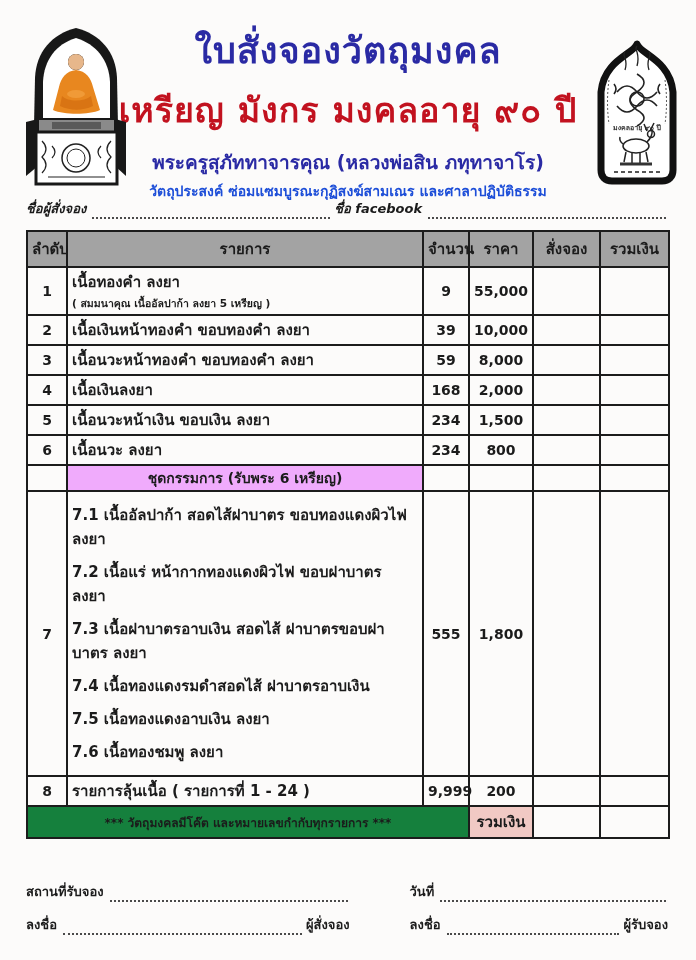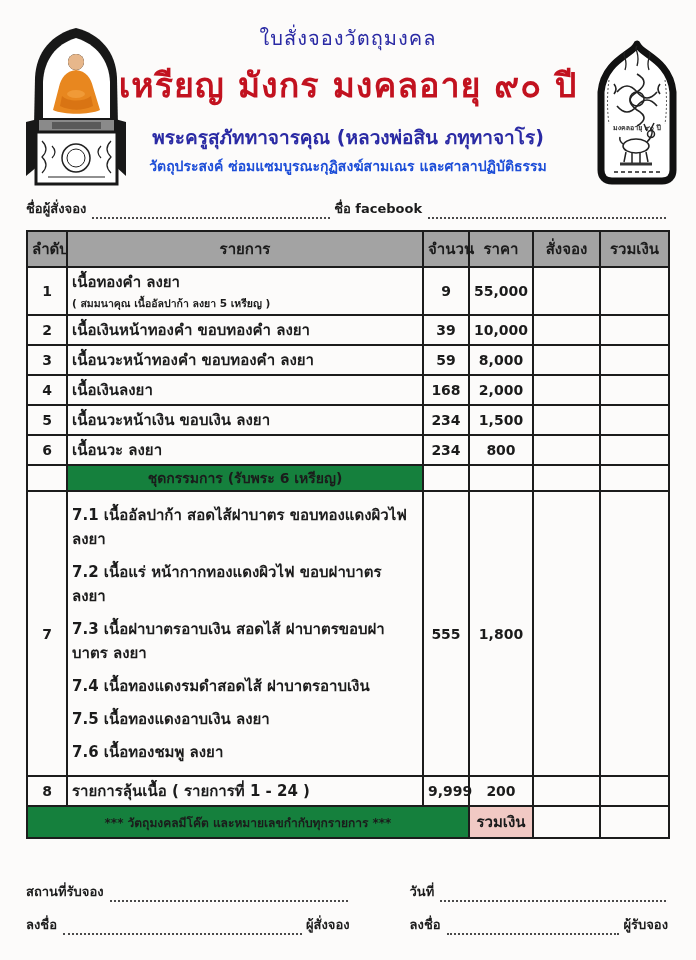--- a/index.html
+++ b/index.html
@@ -7,38 +7,38 @@
     position:relative; width:696px; height:960px; margin:0 auto;
     background:#fcfbfa; overflow:hidden;
     font-family:"DejaVu Sans","Liberation Sans",sans-serif;
     color:#1b1b1b;
   }
   
   .header { position:relative; height:190px; }
   .monk-img { position:absolute; left:22px; top:26px; }
   .yantra-img { position:absolute; right:6px; top:40px; }
   .htext { text-align:center; padding-top:22px; }
-  .form-title { font-size:20px; font-weight:400; letter-spacing:1px; }
+  .form-title { font-size:36px; font-weight:700; letter-spacing:1px; }
   .main-title { font-size:34px; font-weight:700; margin-top:4px; letter-spacing:1px; }
   .subtitle   { font-size:19px; font-weight:700; margin-top:10px; }
   .purpose    { font-size:14px; font-weight:700; margin-top:3px; }
   
-  .buyer-form { margin:8px 26px 0 26px; font-size:13px; font-weight:700; }
+  .buyer-form { margin:8px 26px 0 26px; font-size:13px; font-weight:700;font-style:italic; }
   .fline { display:flex; align-items:flex-end; margin-bottom:11px; }
   .fline .lbl { white-space:nowrap; padding-right:2px; }
   .dots { flex:1 1 auto; border-bottom:2px dotted #4a4a4a; height:14px; margin:0 4px; min-width:40px; }
   .dots.w14 { flex-grow:1.45; }
   
   table.order { border-collapse:collapse; margin:6px auto 0 auto; table-layout:fixed; width:642px; }
   table.order th, table.order td { border:2px solid #1c1c1c; padding:2px 4px; vertical-align:middle; }
   table.order th { background:#a3a3a3; font-size:15px; font-weight:700; height:30px; }
   td.num  { text-align:center; font-weight:700; font-size:14px; }
   td.item { font-weight:700; font-size:15px; padding-left:7px; }
   td.item .subnote { font-weight:700; font-size:10.5px; margin-top:1px; }
-  tr.section-row td.section-cell { background:#15803d; text-align:center; font-weight:700; font-size:14px; height:20px; padding:1px; }
+  tr.section-row td.section-cell { background:#f0abfc; text-align:center; font-weight:700; font-size:14px; height:20px; padding:1px; }
   tr.committee-row td.item div { margin:9px 0; }
   tr.footer-row td { height:26px; }
   td.footer-note { background:#15803d; text-align:center; font-weight:700; font-size:12px; }
   td.total-label { background:#f1c9c4; text-align:center; font-weight:700; font-size:15px; }
   
   .sign-grid { display:flex; margin:42px 26px 0 26px; font-size:13px; font-weight:700; gap:58px; }
   .sign-col-left  { flex:1.25; }
   .sign-col-right { flex:1; }
   .sign-grid .fline { margin-bottom:12px; }
   svg .ink { stroke:#222; fill:none; }

